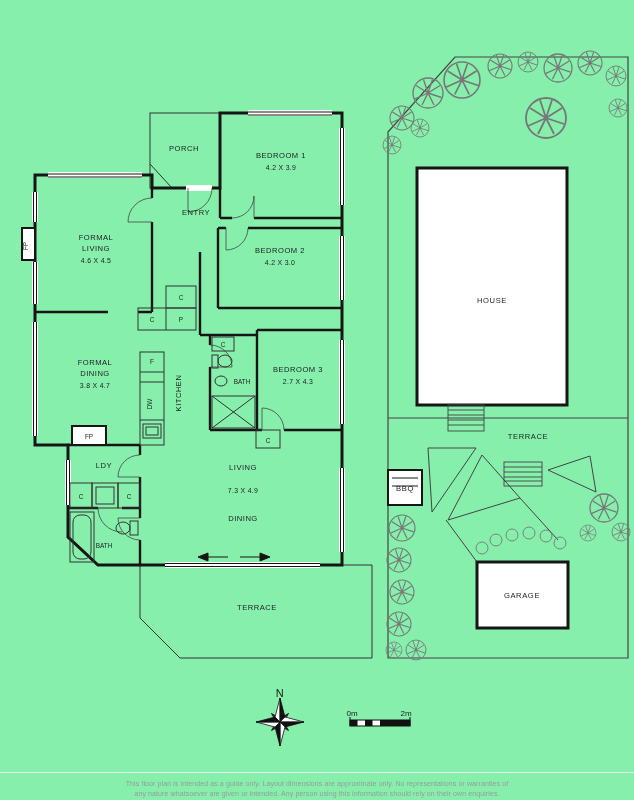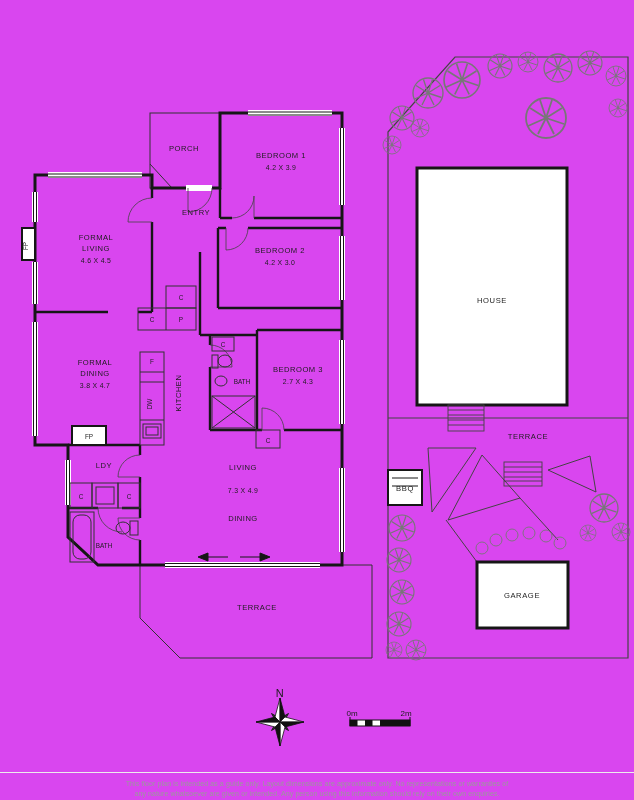--- a/index.html
+++ b/index.html
@@ -1,16 +1,16 @@
 <!DOCTYPE html>
 <html><head>
 <meta charset="utf-8">
 <style>
   html,body{margin:0;padding:0;background:#fff;}
-  .page{position:relative;width:634px;height:800px;background:#d946ef;overflow:hidden;}
+  .page{position:relative;width:634px;height:800px;background:#86efac;overflow:hidden;}
   svg{display:block;}
   text{font-family:"Liberation Sans", sans-serif;fill:#1c1c1c;}
   .room{font-size:7.6px;letter-spacing:.5px;}
   .dims{font-size:6.9px;letter-spacing:.3px;}
   .tiny{font-size:6.4px;}
   .sitename{font-size:7.6px;letter-spacing:.6px;}
   .north{font-size:11px;letter-spacing:.5px;}
   .scale-label{font-size:8px;}
   .disc{font-size:7px;fill:#9a9a9a;letter-spacing:.1px;}
 </style>

